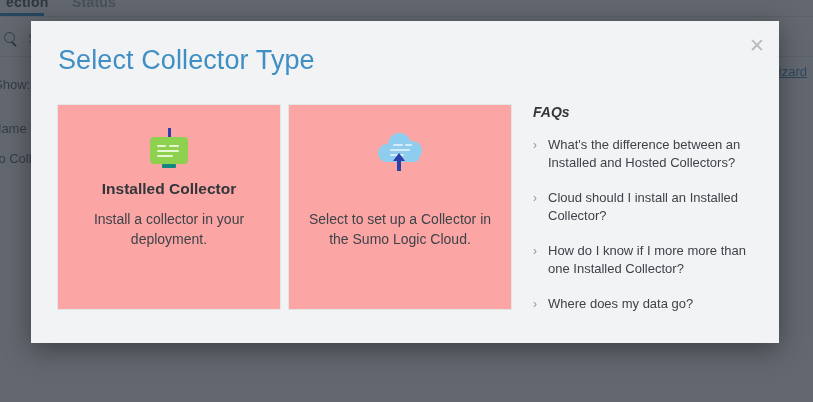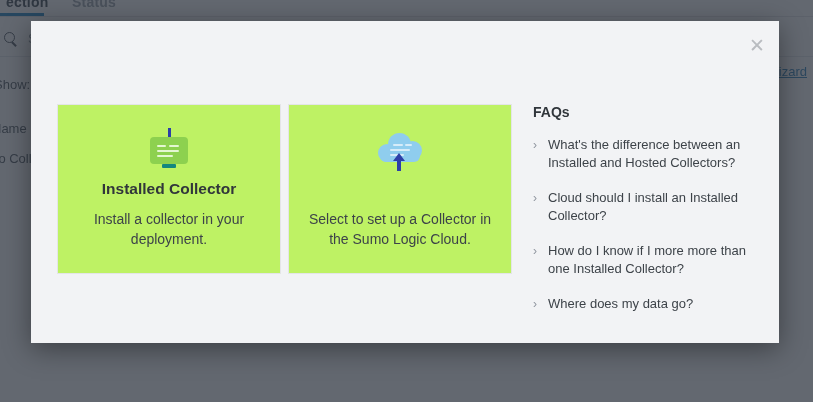--- a/index.html
+++ b/index.html
@@ -173,22 +173,22 @@
   .card-strip {
     position: absolute;
     left: 26px;
     top: 0;
     width: 458px;
     display: flex;
     gap: 7px;
   }
   .collector-card {
     width: 224px;
-    height: 170px;
-    background: #bef264;
+    height: 206px;
+    background: #fca5a5;
     border: 1px solid #e4e5e7;
     box-sizing: border-box;
     cursor: pointer;
     position: relative;
   }
   .card-icon-wrap {
     position: absolute;
     left: 0; right: 0;
     top: 22px;
     display: flex;
@@ -306,20 +306,21 @@
     position: absolute;
     left: 502px;
     top: 0;
     width: 230px;
   }
   #faq-heading {
     font-size: 14px;
     font-weight: bold;
     color: #31363b;
     margin: 0 0 16px 0;
+    font-style: italic;
   }
   .faq-item {
     position: relative;
     padding-left: 15px;
     margin-bottom: 17px;
     cursor: pointer;
   }
   .faq-chevron {
     position: absolute;
     left: 0; top: 0px;
@@ -360,20 +361,21 @@
   <div class="bg-no-collectors">No Collectors</div>
 
 </div>
 
 <div id="modal-overlay"></div>
 
 <div id="modal-dialog">
 
   <div id="modal-close">✕</div>
 
+  <div id="modal-title">Select Collector Type</div>
 
   <div id="modal-body">
 
     <div class="card-strip">
 
       <div class="collector-card">
         <div class="card-icon-wrap">
           <div class="icon-monitor">
             <span class="arrow-shaft"></span>
             <span class="arrow-head"></span>

